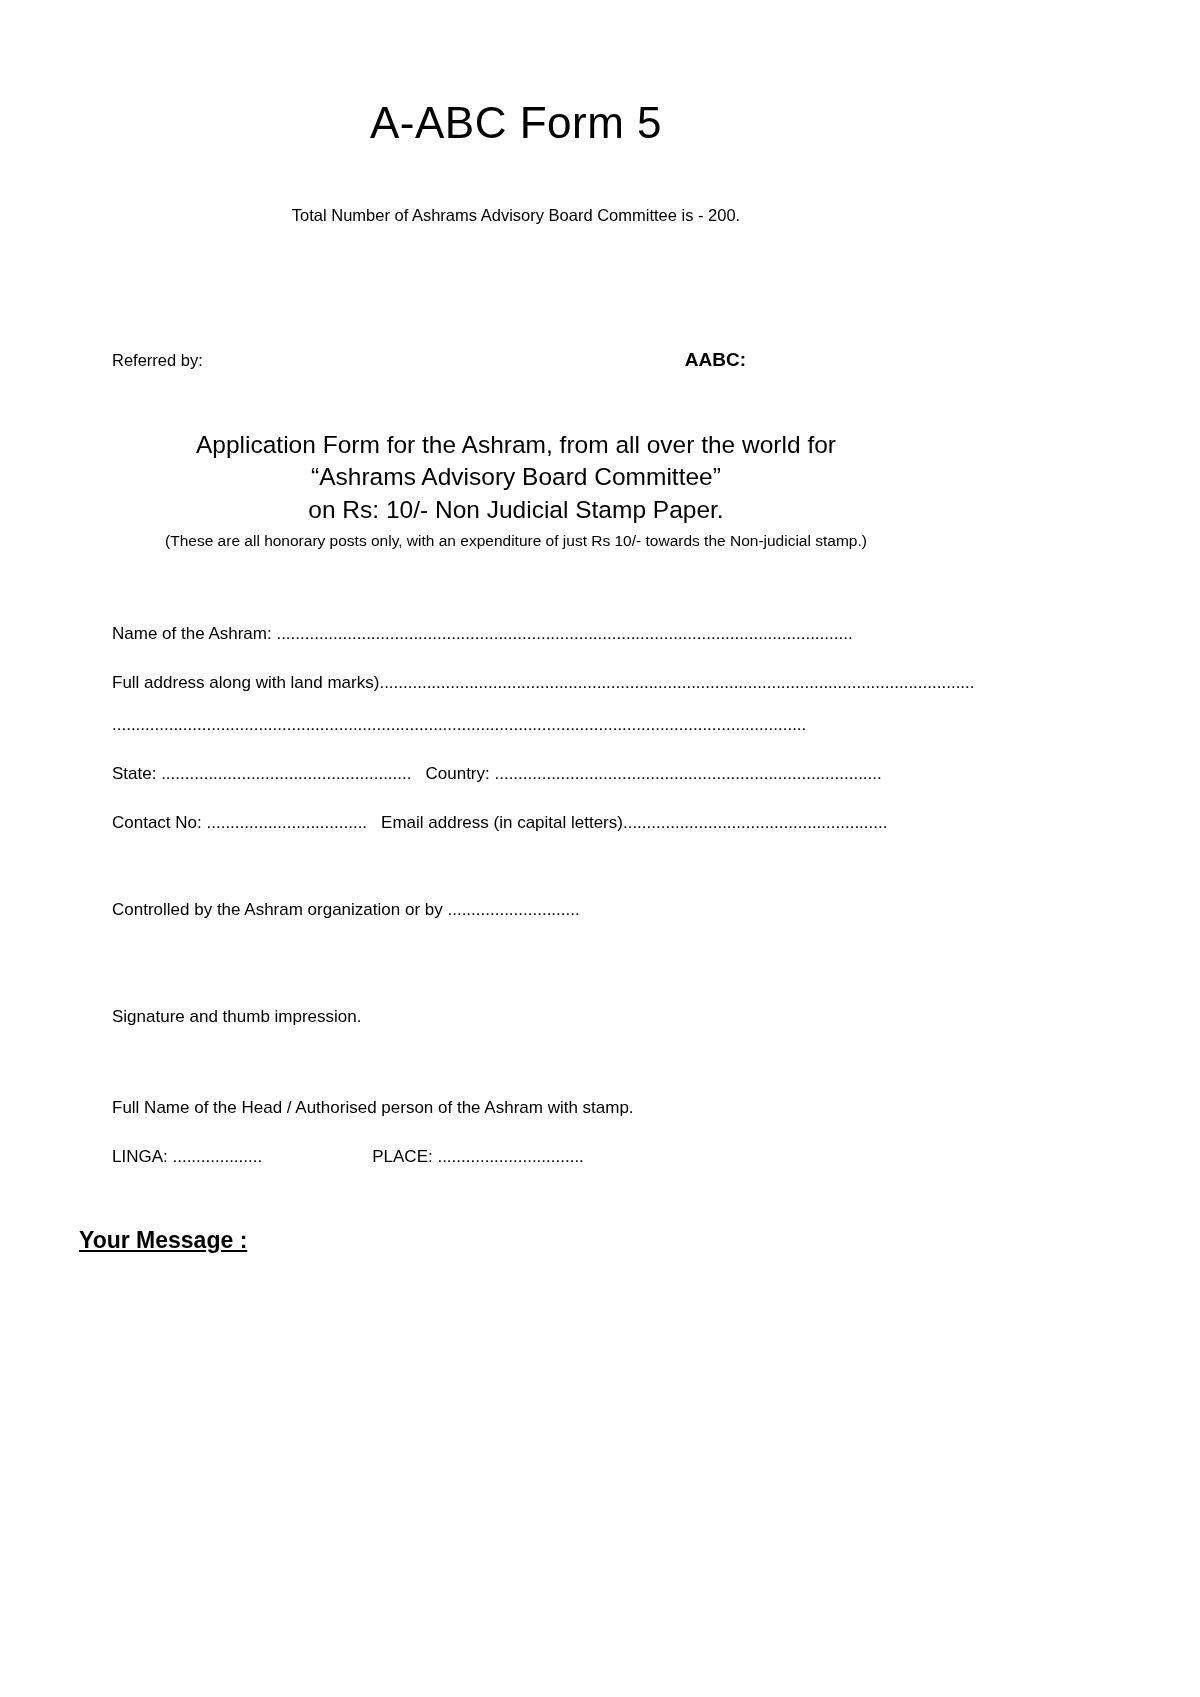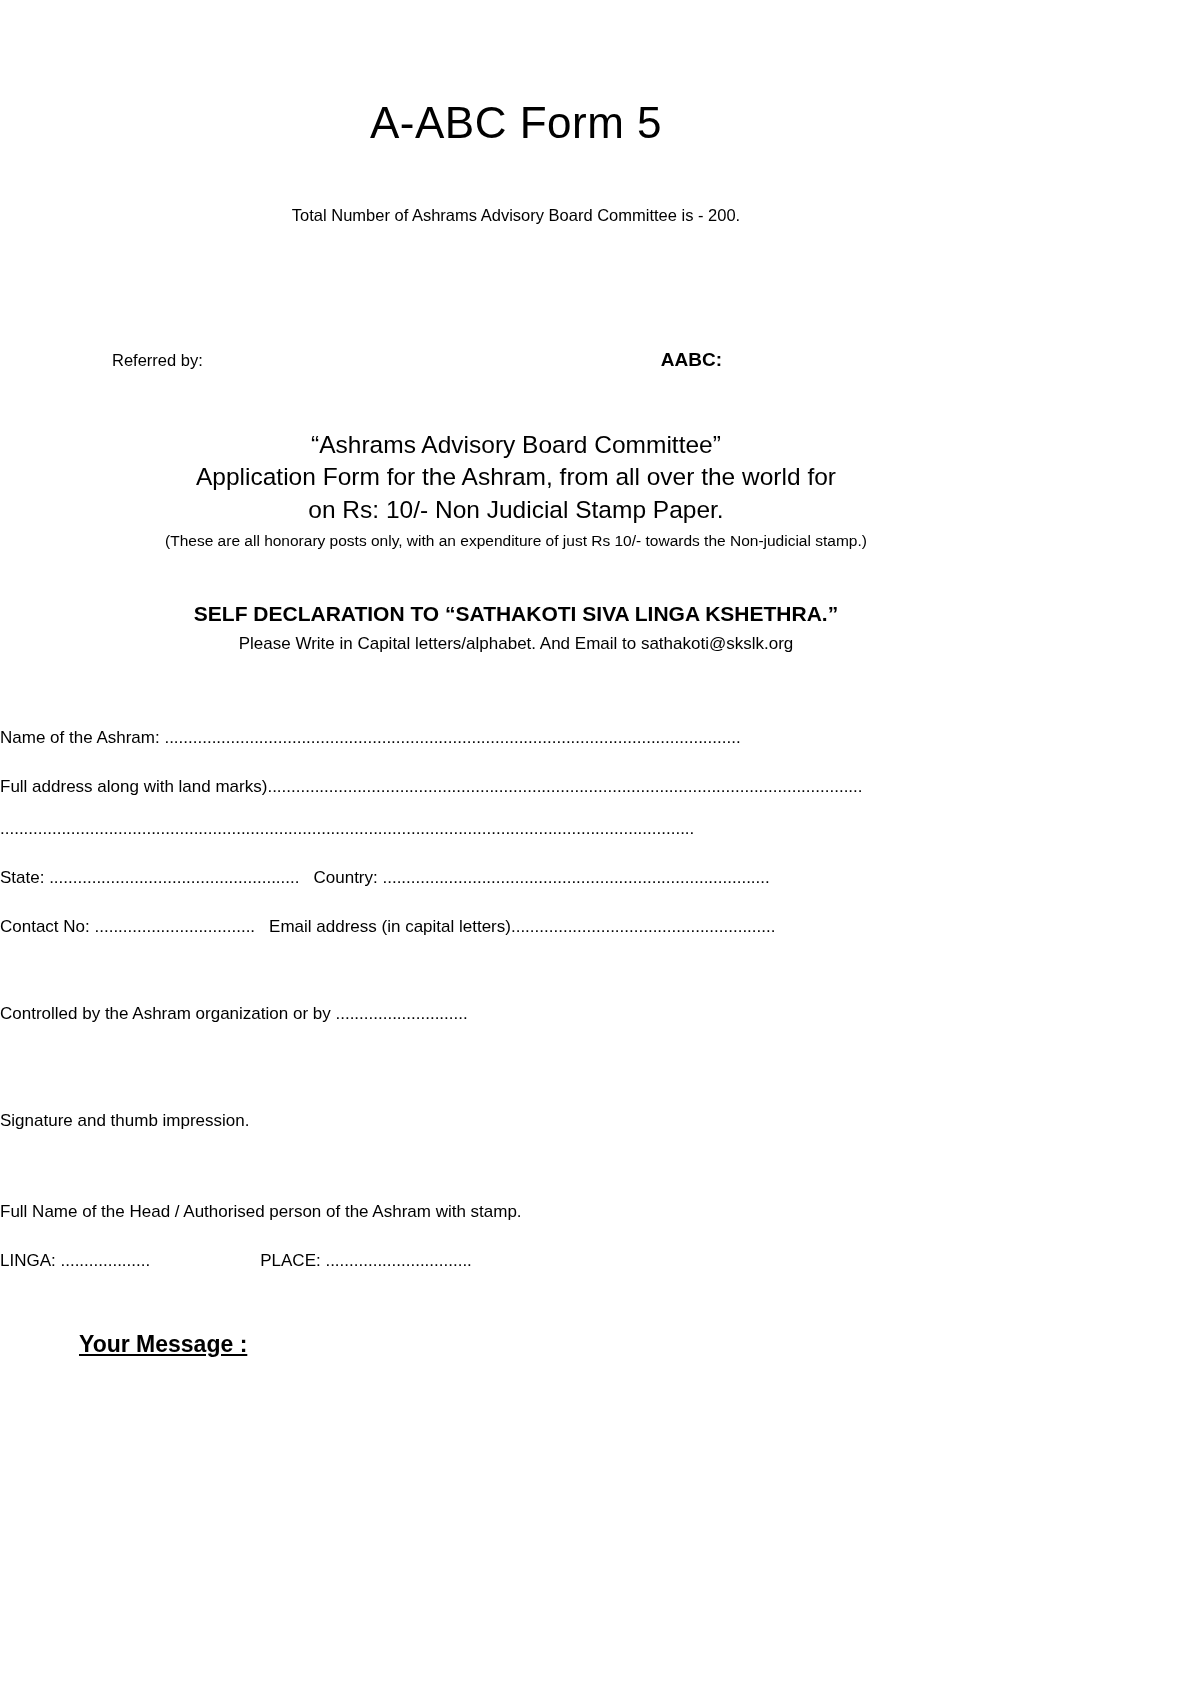--- a/index.html
+++ b/index.html
@@ -33,20 +33,21 @@
     text-align: center;
     font-size: 16.5px;
     margin-top: 58px;
   }
   .referred-row {
     margin-top: 92px;
     padding-left: 112px;
     padding-right: 112px;
     display: flex;
     align-items: baseline;
+    gap: 24px;
   }
   .referred-label {
     font-size: 16.5px;
   }
   .aabc-label {
     font-size: 19px;
     font-weight: bold;
     margin-left: 458px;
     margin-top: 32px;
   }
@@ -69,20 +70,21 @@
   .decl-title {
     font-size: 21px;
     font-weight: bold;
   }
   .decl-sub {
     font-size: 17px;
     margin-top: 8px;
   }
   .fields {
     margin-top: 74px;
+    padding-left: 112px;
     padding-right: 110px;
   }
   .field-row {
     font-size: 17px;
     margin-bottom: 29px;
     white-space: nowrap;
   }
   .field-row.tight {
     margin-bottom: 22px;
   }
@@ -112,30 +114,26 @@
   <h1 class="doc-title">A-ABC  Form 5</h1>
 
   <div class="subtitle-count">Total Number of Ashrams Advisory Board Committee is  - 200.</div>
 
   <div class="referred-row">
     <span class="referred-label">Referred by:</span>
     <span class="aabc-label">AABC:</span>
   </div>
 
   <div class="app-block">
+    <div class="app-line">Application Form for the Ashram, from all over the world for</div>
     <div class="app-line">“Ashrams Advisory Board Committee”</div>
-    <div class="app-line">Application Form for the Ashram, from all over the world for</div>
     <div class="app-line">on Rs: 10/- Non Judicial Stamp Paper.</div>
     <div class="app-note">(These are all honorary posts only, with an expenditure of just Rs 10/- towards the Non-judicial stamp.)</div>
   </div>
 
-  <div class="decl-block">
-    <div class="decl-title">SELF DECLARATION TO “SATHAKOTI  SIVA LINGA KSHETHRA.”</div>
-    <div class="decl-sub">Please Write in Capital letters/alphabet. And Email to sathakoti@skslk.org</div>
-  </div>
 
   <div class="fields">
 
     <div class="field-row">
       <span>Name of the Ashram:</span><span class="dots"> ..........................................................................................................................</span>
     </div>
 
     <div class="field-row tight">
       <span>Full address along with land marks)</span><span class="dots">..............................................................................................................................</span>
     </div>

